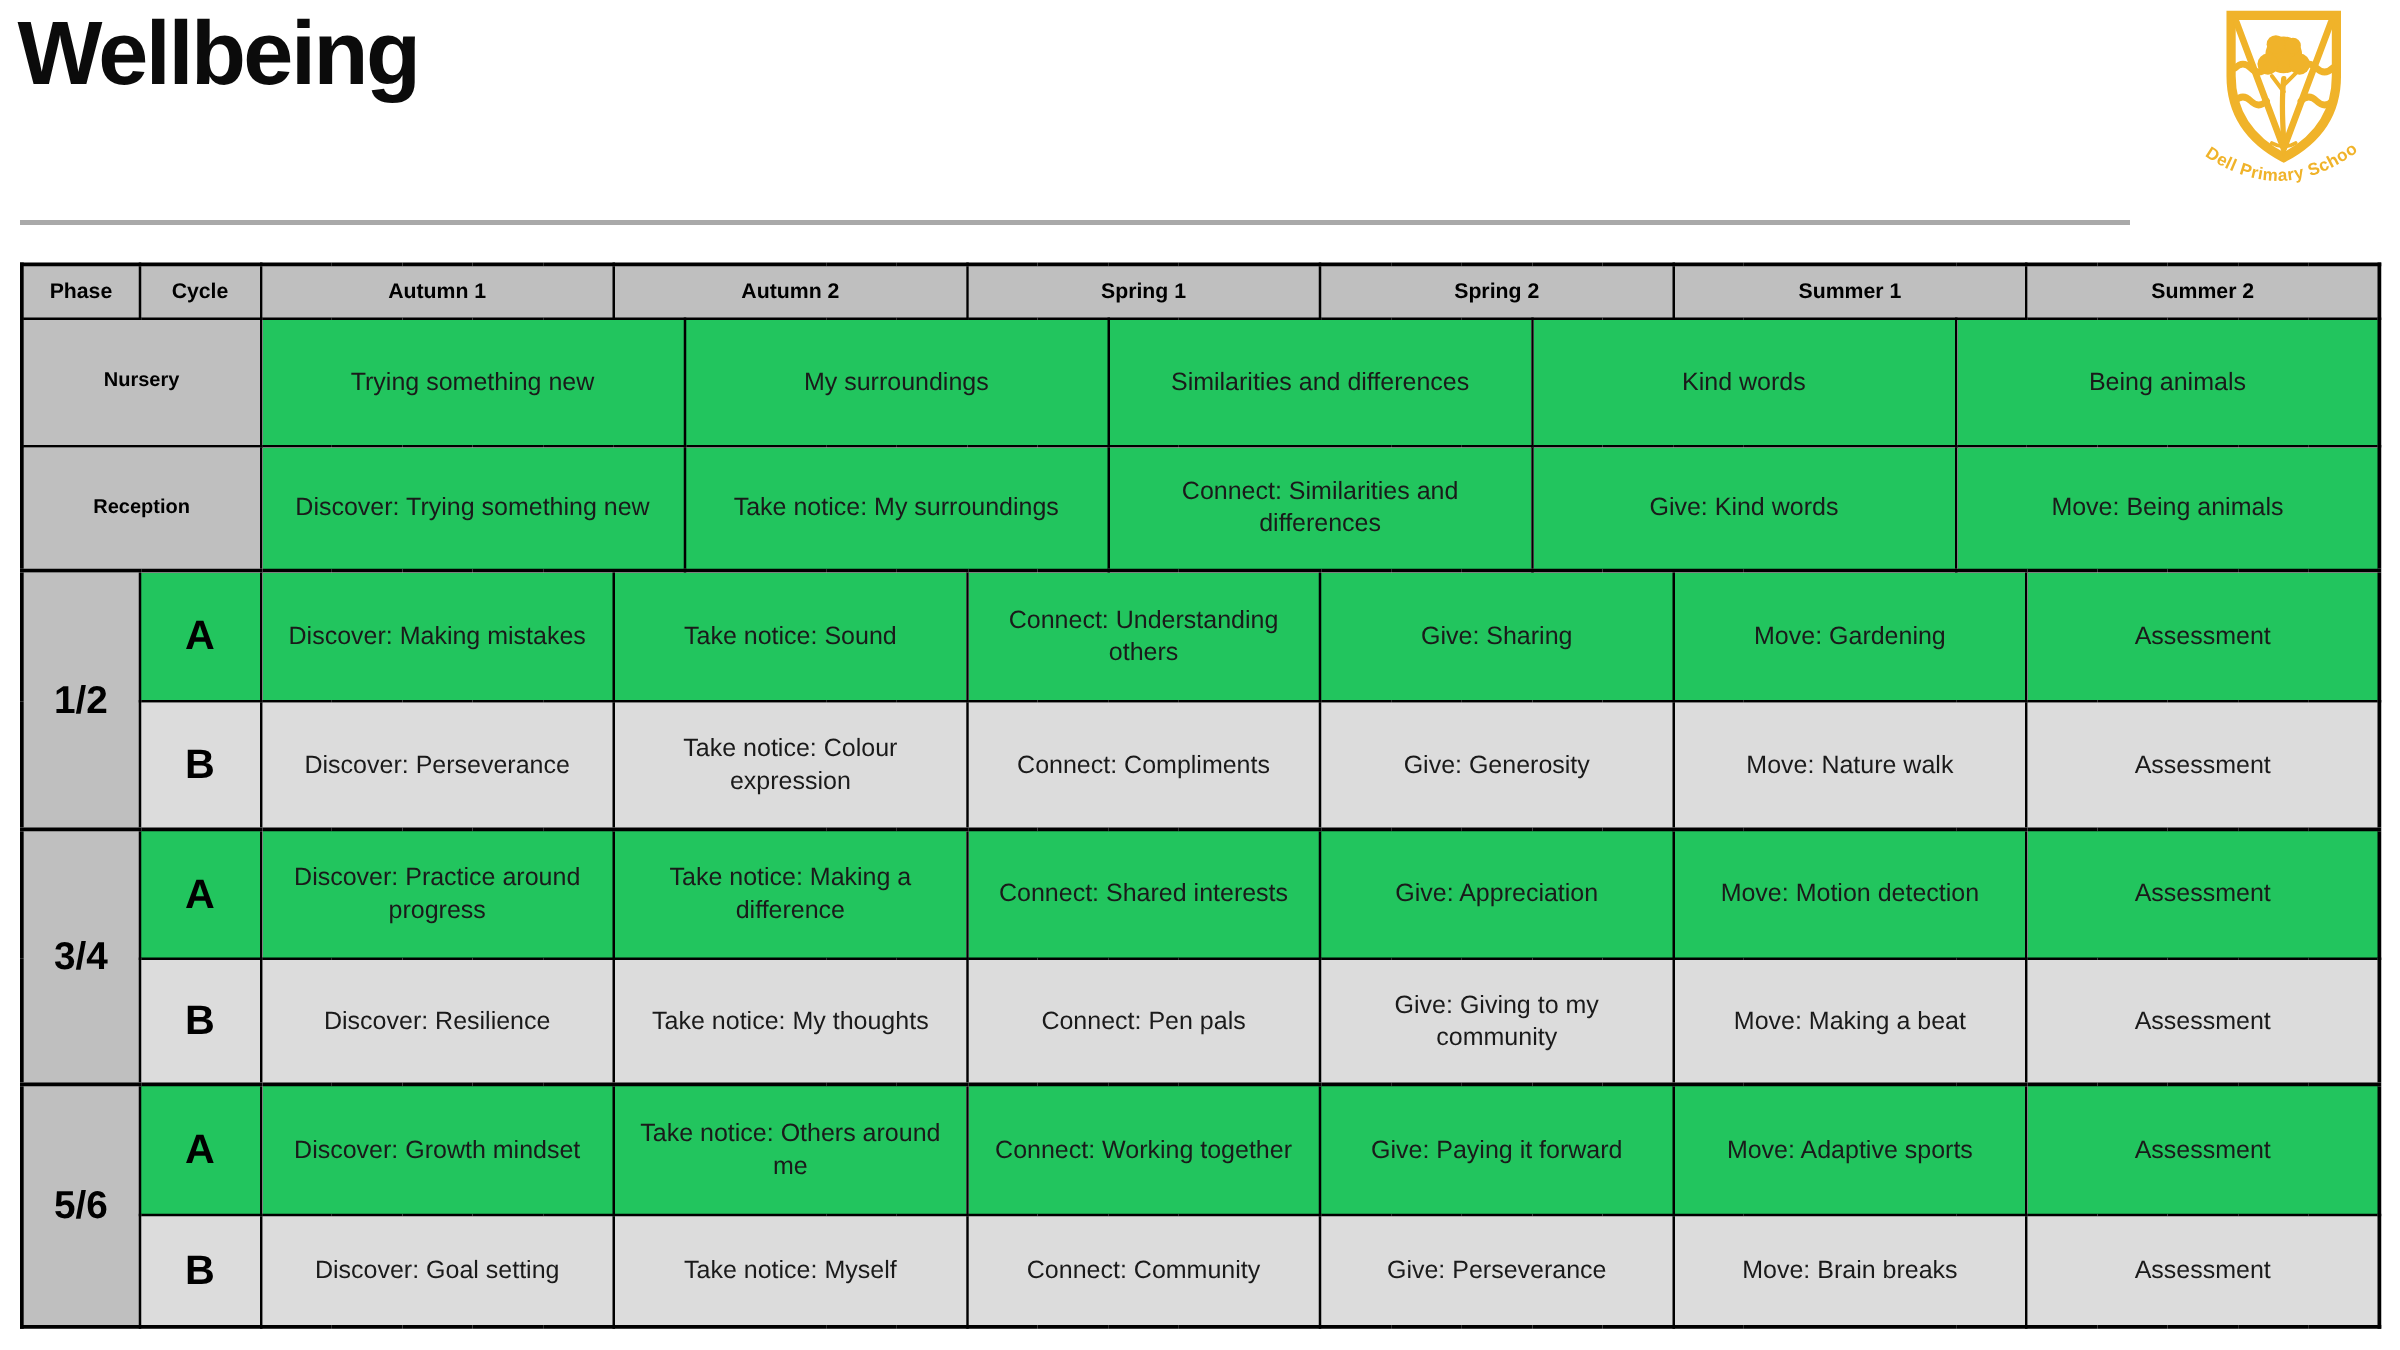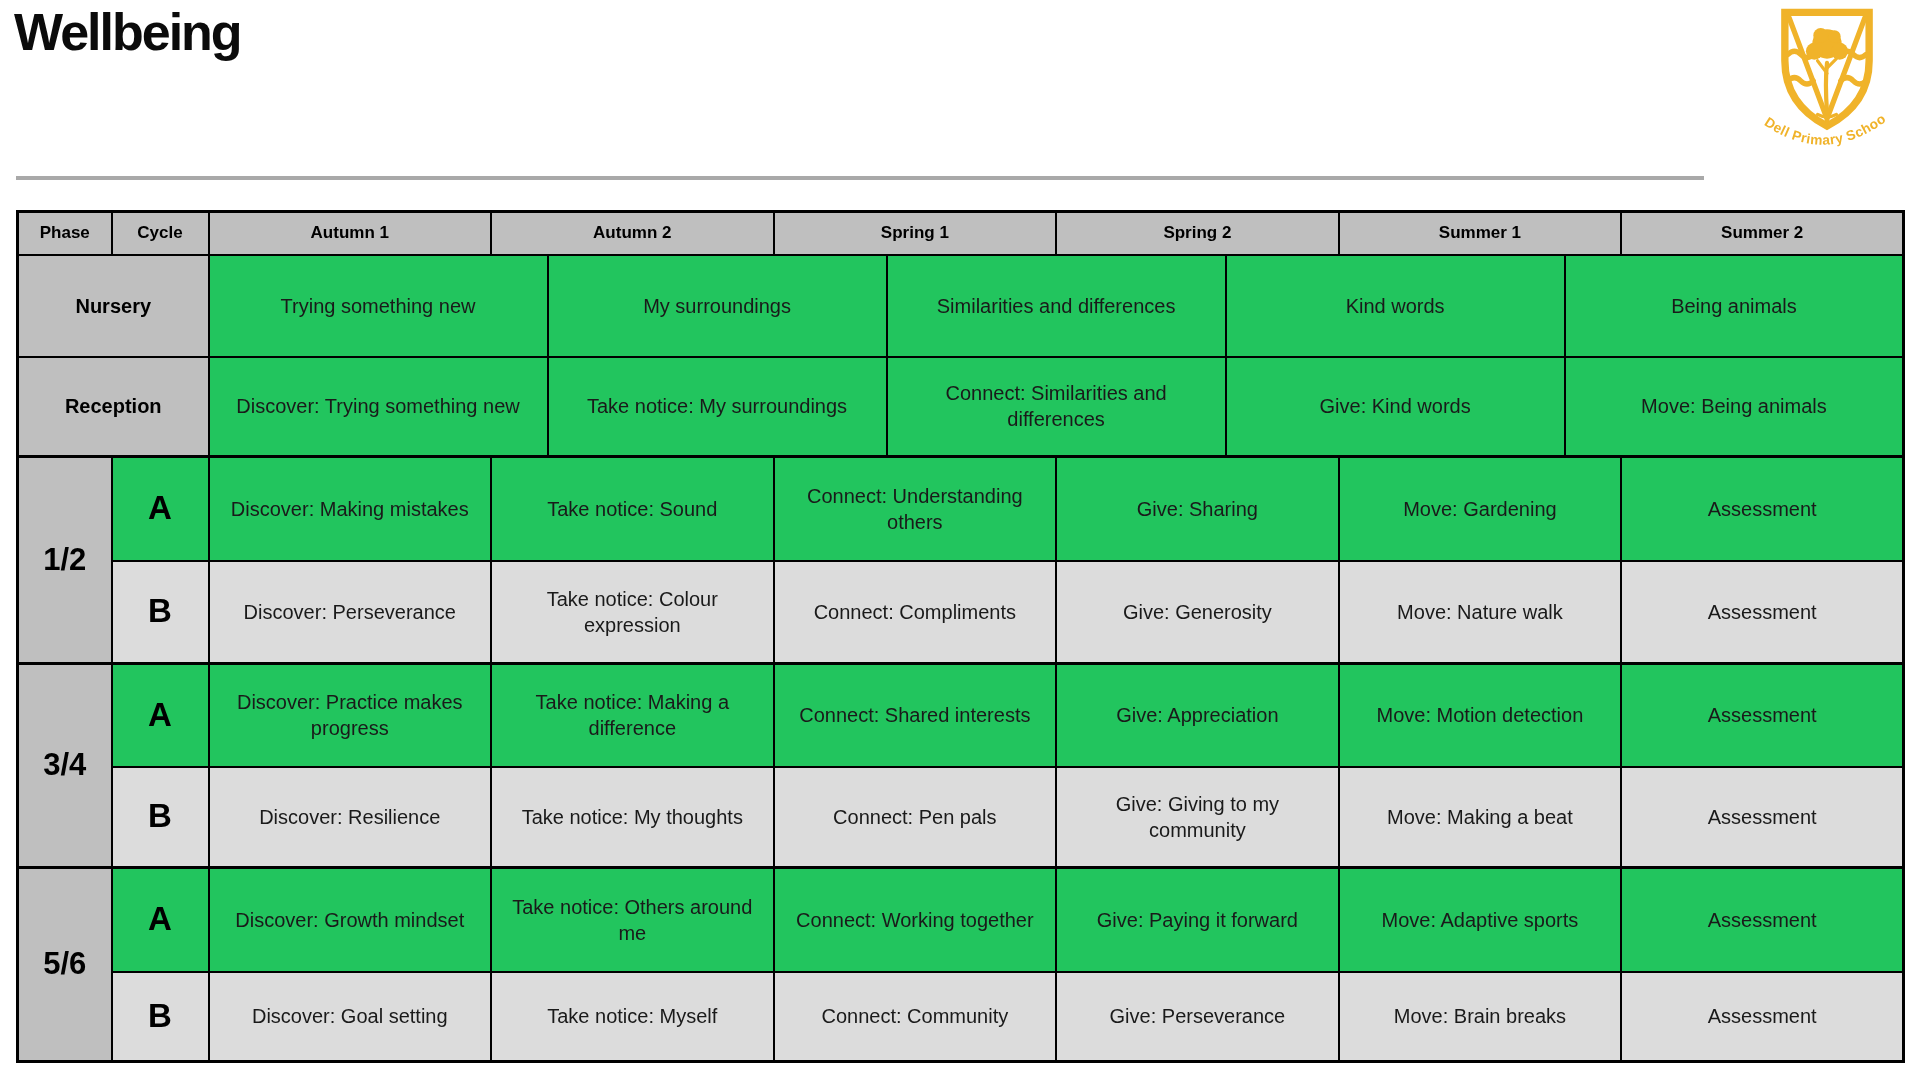--- a/index.html
+++ b/index.html
@@ -3,42 +3,42 @@
 <meta charset="utf-8">
 <style>
   html,body { margin:0; padding:0; }
   body {
     width:1920px; height:1080px; background:#ffffff; position:relative;
     font-family:"Liberation Sans", sans-serif; color:#111;
     overflow:hidden;
   }
   .title {
     position:absolute; left:14px; top:2px;
-    font-size:52px; font-weight:bold; letter-spacing:-2px; color:#0b0b0b;
+    font-size:72px; font-weight:bold; letter-spacing:-2px; color:#0b0b0b;
   }
   .divider {
     position:absolute; left:16px; top:176px; width:1688px; height:4px;
     background:#a9a9a9;
   }
   .logo { position:absolute; left:1742px; top:6px; width:170px; height:158px; }
 
   table.wb {
     position:absolute; left:16px; top:210px; width:1888px;
     border-collapse:collapse; table-layout:fixed;
     border:3px solid #000;
   }
   .wb th, .wb td {
     border:2px solid #000; text-align:center; vertical-align:middle;
     padding:2px 10px; font-size:20px; line-height:1.3; color:#1a1a1a;
     overflow:hidden;
   }
   .wb thead th {
     background:#bfbfbf; font-weight:bold; font-size:17px; padding:2px 4px; color:#000;
   }
-  .wb .lbl  { background:#bfbfbf; font-weight:bold; font-size:20px; color:#000; }
+  .wb .lbl  { background:#bfbfbf; font-weight:bold; font-size:16px; color:#000; }
   .wb .phase-num { background:#bfbfbf; font-weight:bold; font-size:31px; color:#000; padding:15px 2px; }
   .wb .cycle { font-weight:bold; font-size:33px; color:#000; }
   .wb tr.rowA td { background:#22c55e; }
   .wb tr.rowB td { background:#dcdcdc; }
   .wb tr.groupTop td, .wb tr.groupTop th { border-top:3px solid #000; }
 </style>
 </head>
 <body>
 
 <div class="title">Wellbeing</div>
@@ -122,21 +122,21 @@
       <td colspan="5">Take notice: Colour expression</td>
       <td colspan="5">Connect: Compliments</td>
       <td colspan="5">Give: Generosity</td>
       <td colspan="5">Move: Nature walk</td>
       <td colspan="5">Assessment</td>
     </tr>
 
     <tr style="height:103px" class="rowA groupTop">
       <th rowspan="2" class="phase-num">3/4</th>
       <td class="cycle">A</td>
-      <td colspan="5">Discover: Practice makes progress</td>
+      <td colspan="5">Discover: Practice around progress</td>
       <td colspan="5">Take notice: Making a difference</td>
       <td colspan="5">Connect: Shared interests</td>
       <td colspan="5">Give: Appreciation</td>
       <td colspan="5">Move: Motion detection</td>
       <td colspan="5">Assessment</td>
     </tr>
     <tr style="height:101px" class="rowB">
       <td class="cycle">B</td>
       <td colspan="5">Discover: Resilience</td>
       <td colspan="5">Take notice: My thoughts</td>

